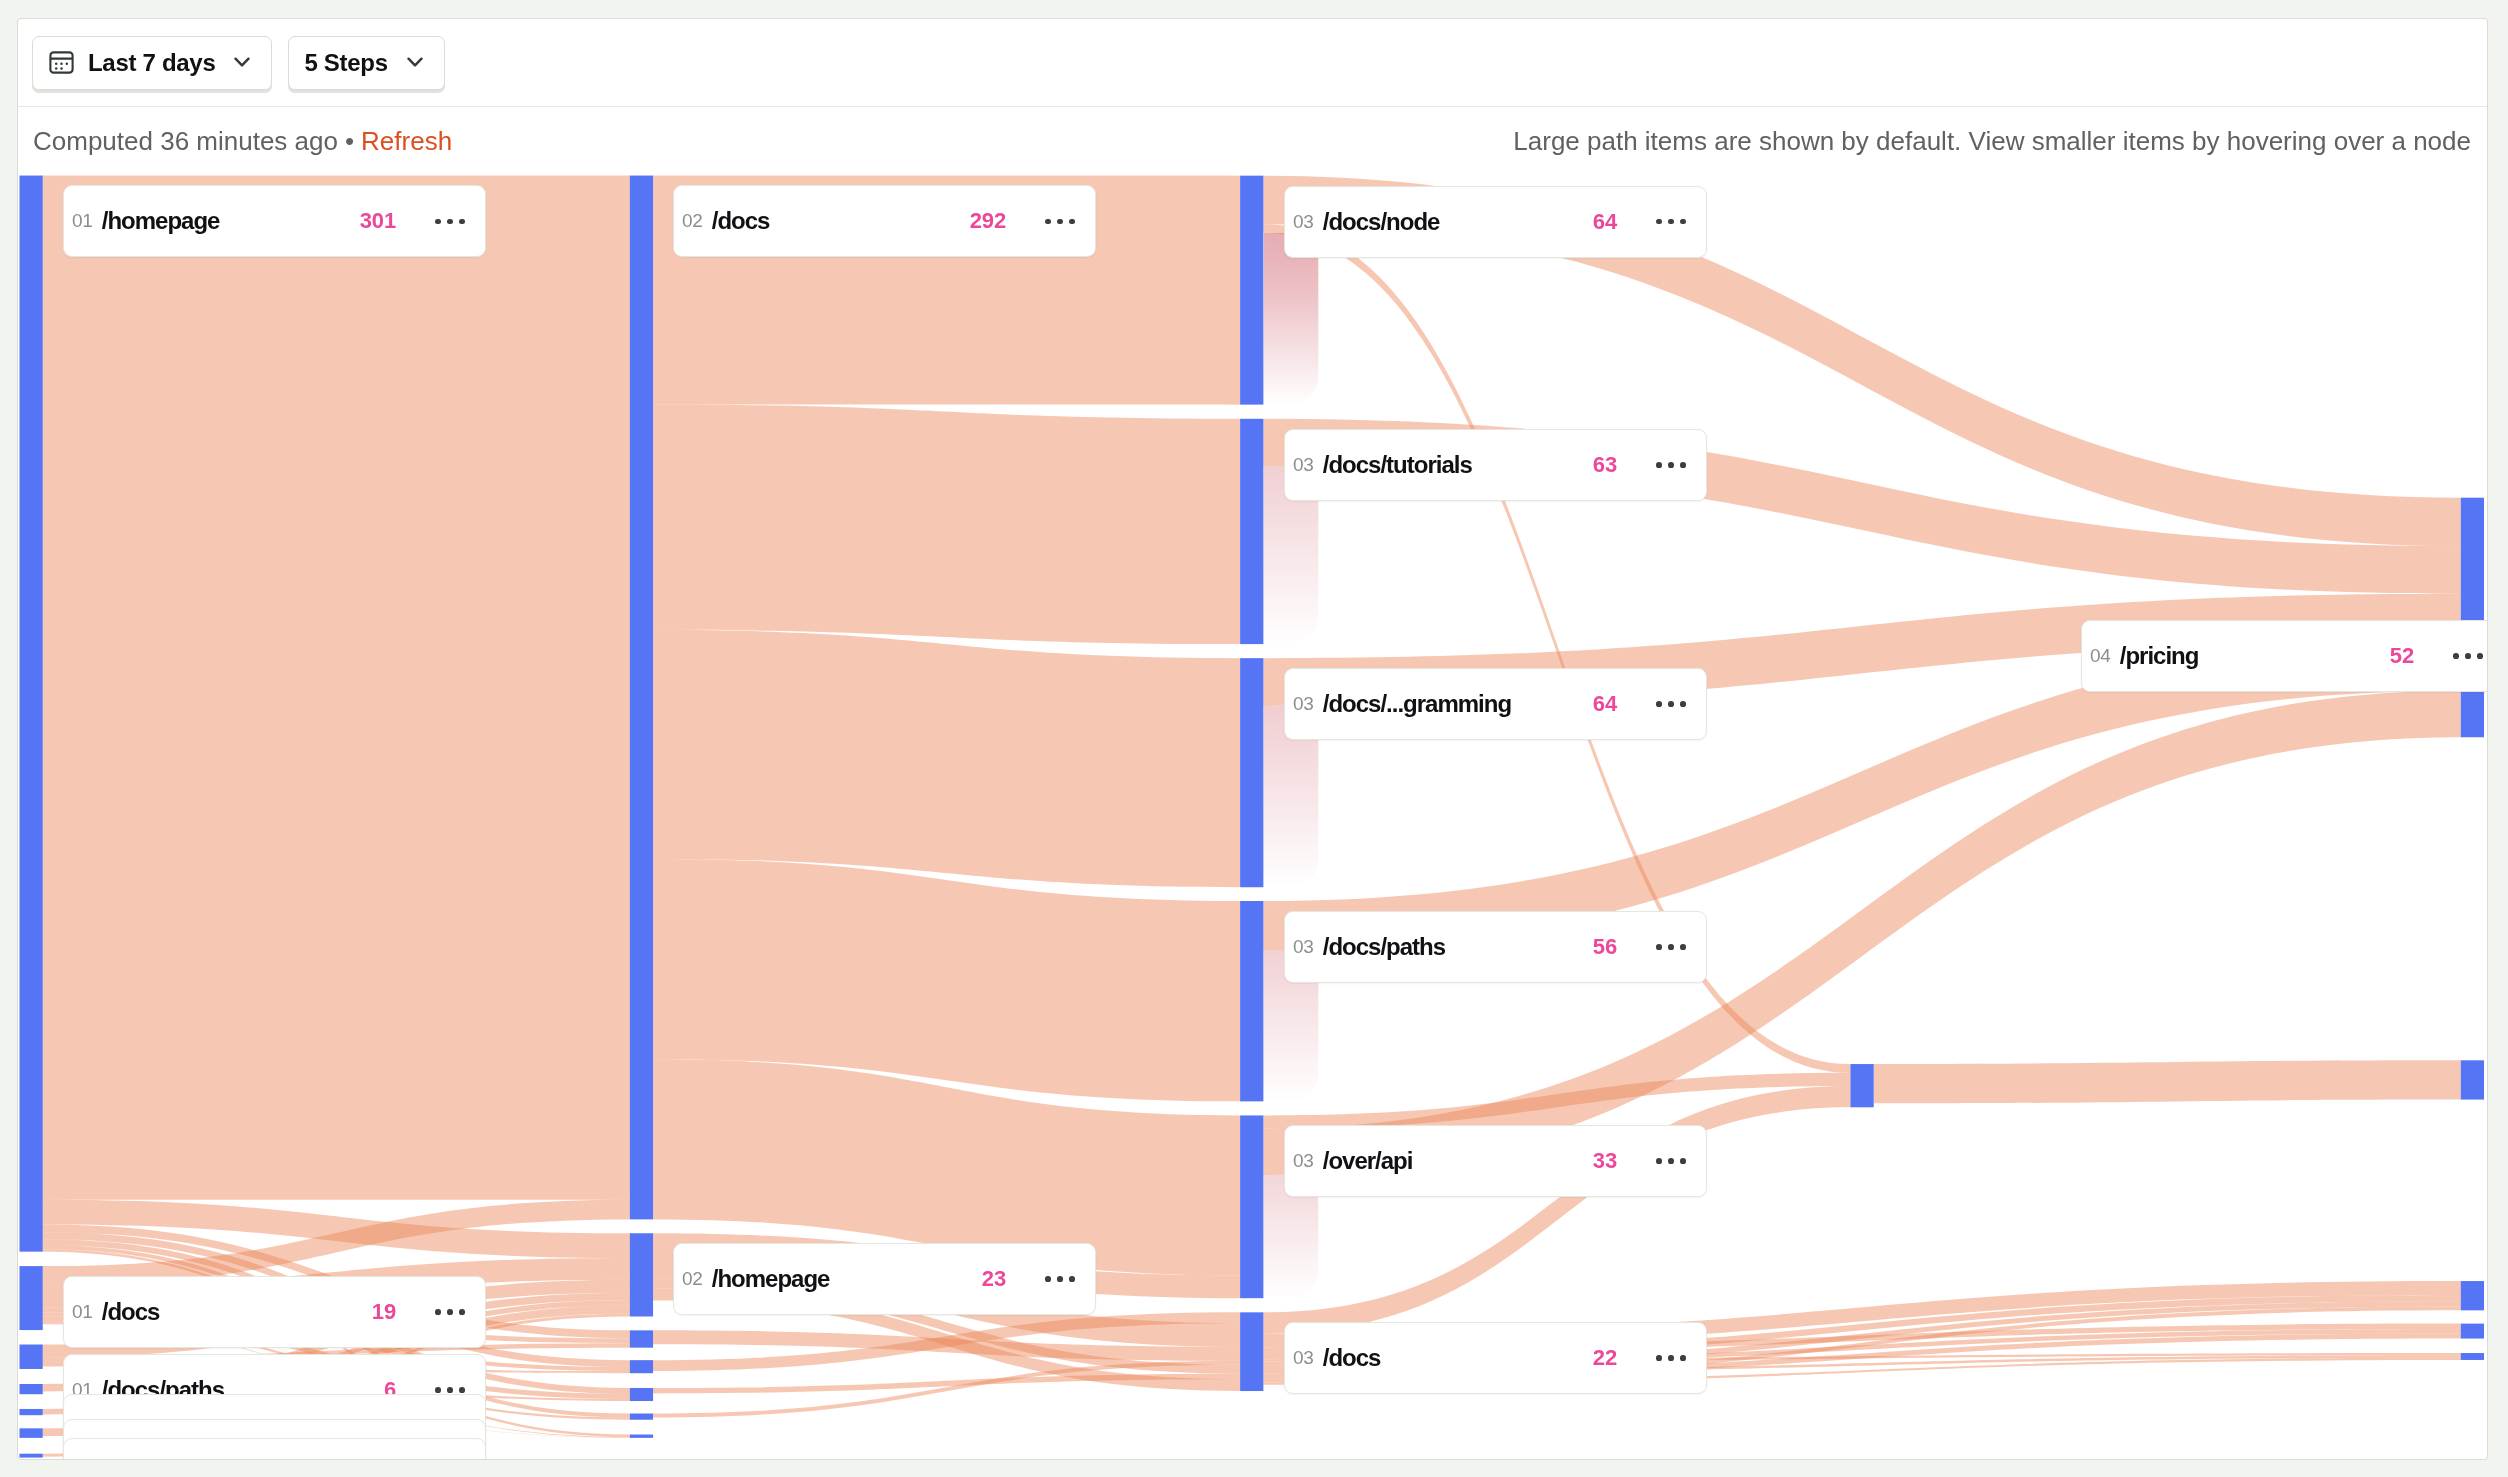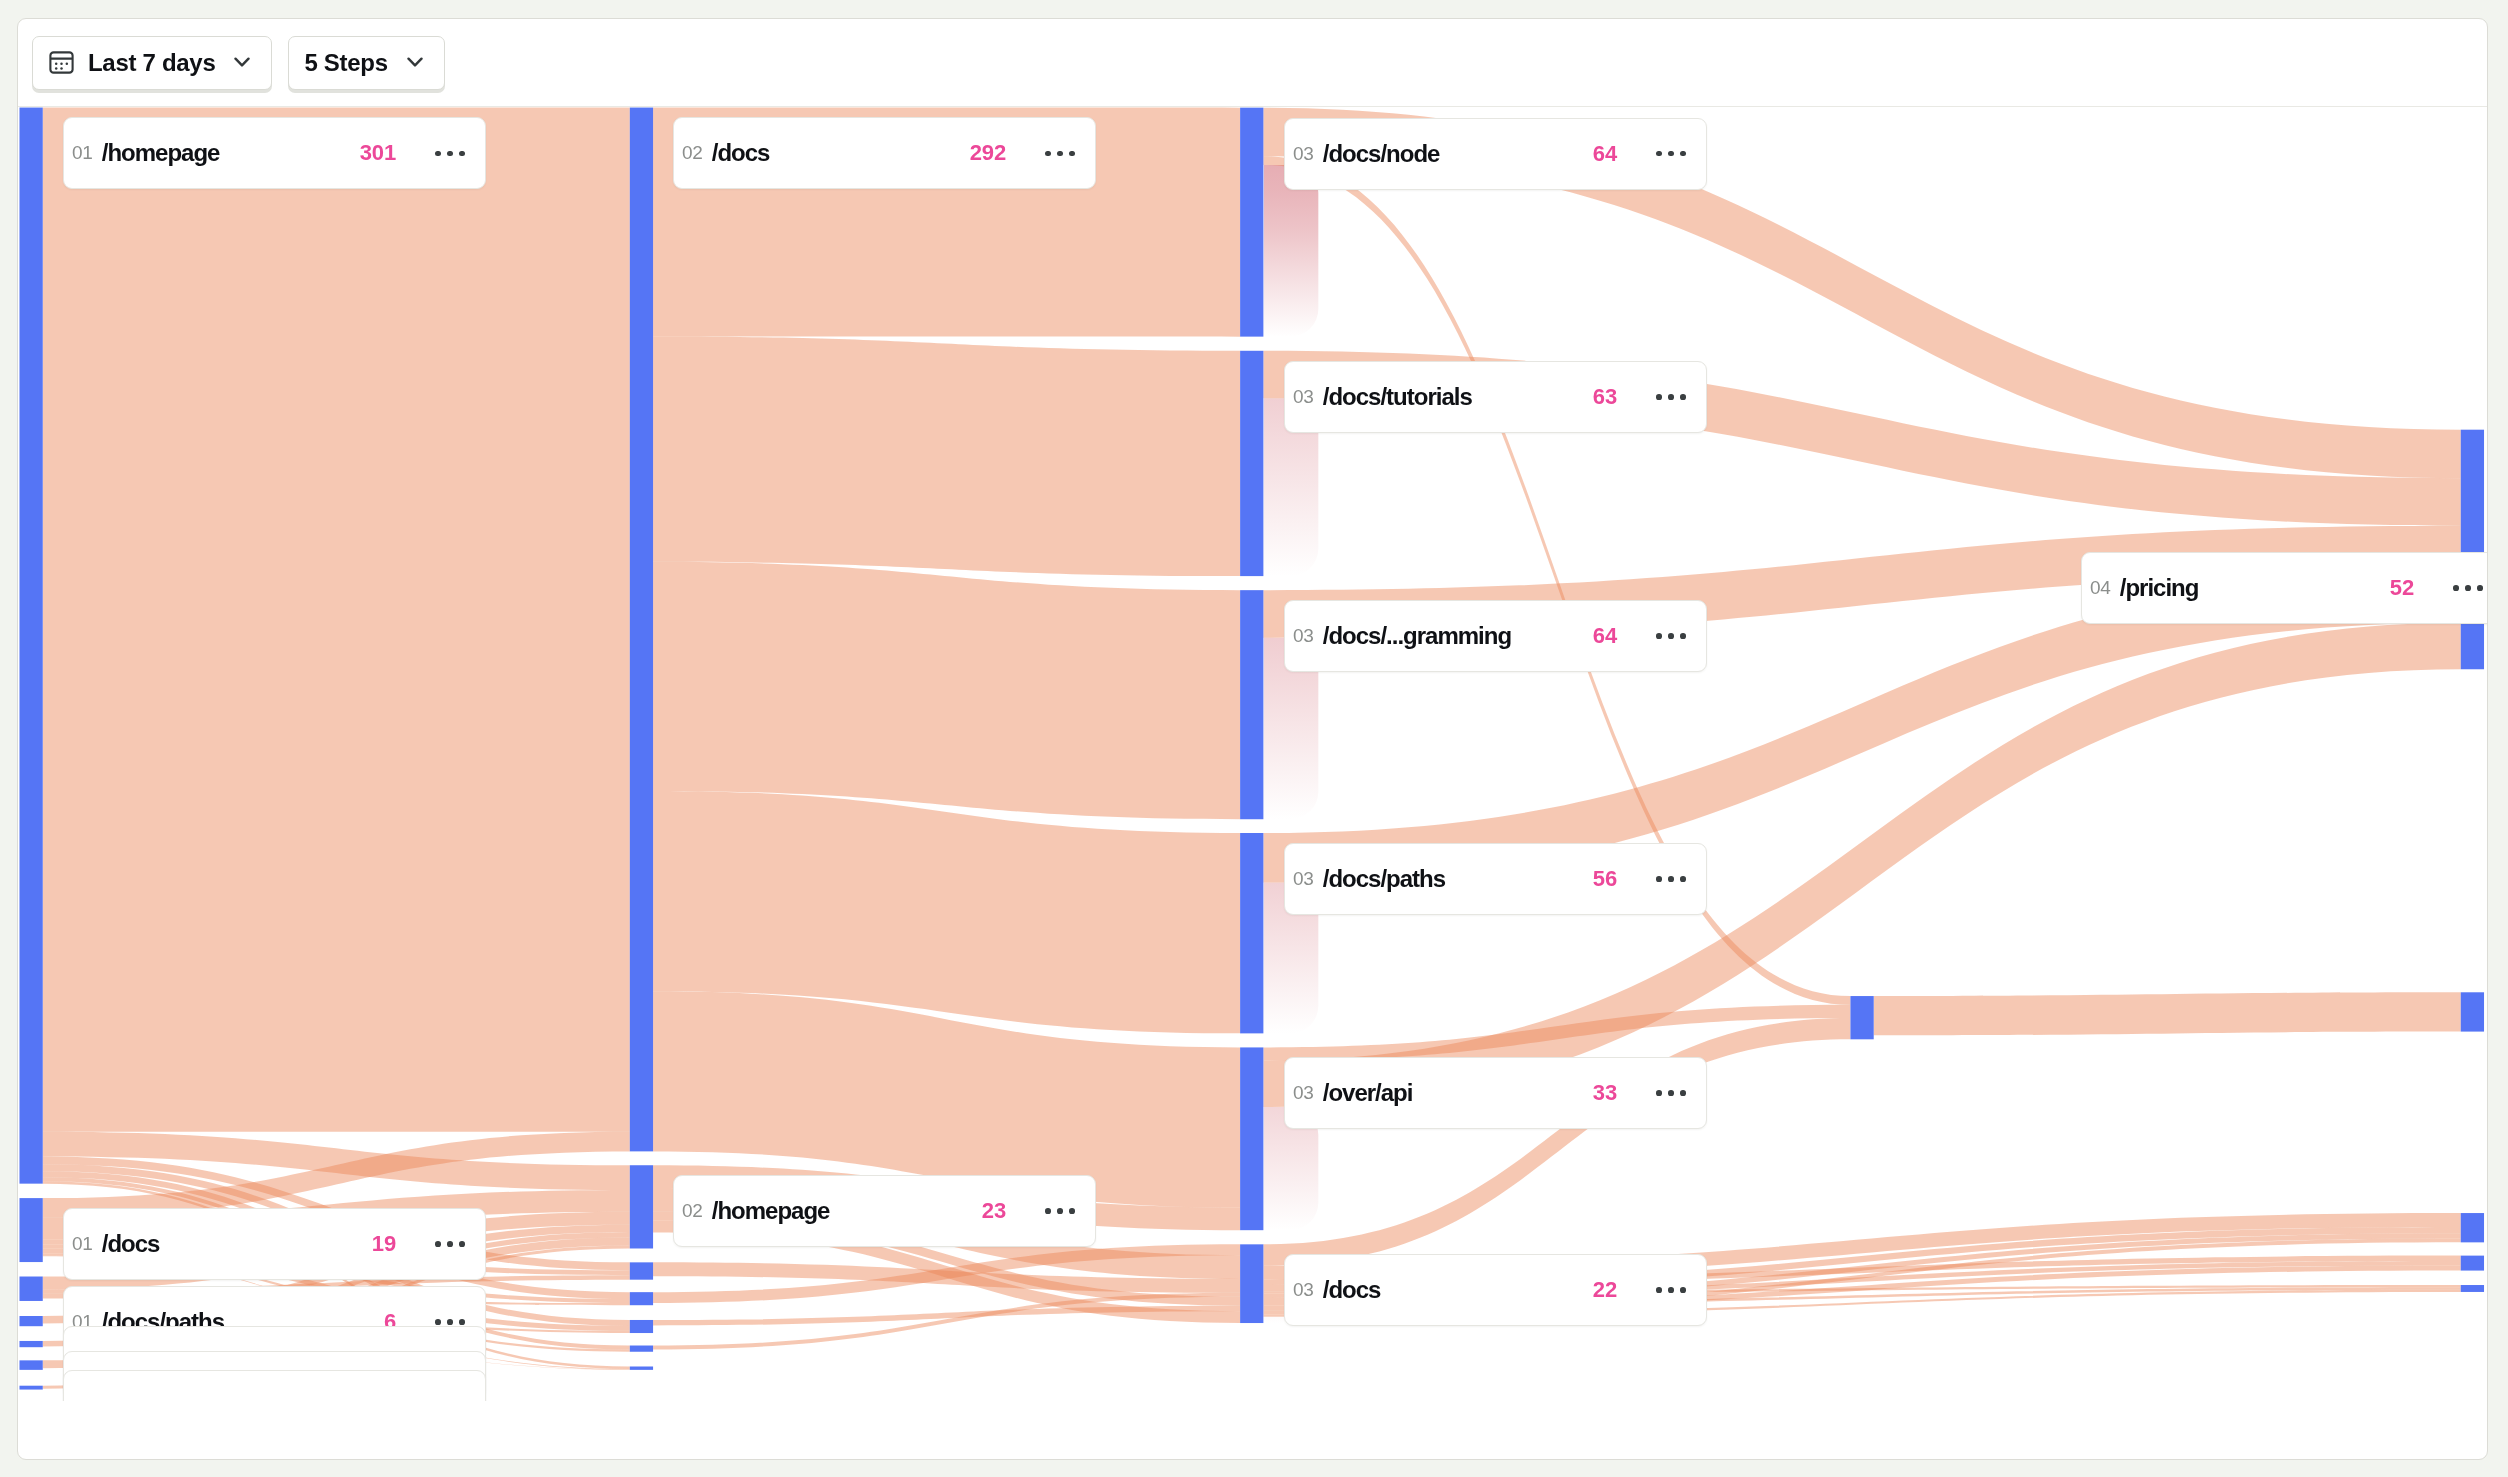--- a/index.html
+++ b/index.html
@@ -10,21 +10,21 @@
     background: #f2f4ef;
     font-family: "Liberation Sans", sans-serif;
     overflow: hidden;
   }
   .card {
     position: absolute;
     left: 17px; top: 18px;
     width: 2471px; height: 1442px;
     background: #fff;
     border: 1px solid #dcdcd6;
-    border-radius: 9px;
+    border-radius: 4px;
     overflow: hidden;
   }
   .toolbar {
     height: 88px;
     border-bottom: 1px solid #e9e9e4;
     display: flex; align-items: center;
     padding-left: 14px;
     gap: 16px;
   }
   .btn {
@@ -99,20 +99,26 @@
       </span>
     </div>
     <div class="btn">
       <span>5 Steps</span>
       <span class="chev">
         <svg width="16" height="11" viewBox="0 0 16 11" fill="none">
           <path d="M1.5 1.7L8 8.4L14.5 1.7" stroke="#33383a" stroke-width="2.4" stroke-linecap="round" stroke-linejoin="round"></path>
         </svg>
       </span>
     </div>
+  </div>
+  <div class="statusbar">
+    <div>
+      <span>Computed 36 minutes ago</span><span class="sep">•</span><span class="refresh">Refresh</span>
+    </div>
+    <div>Large path items are shown by default. View smaller items by hovering over a node</div>
   </div>
   <div class="chartwrap">
     <svg class="sankey" id="sk" width="2469" height="1294" viewBox="0 0 2494 1307">
         <defs>
           <linearGradient id="dg" x1="0" y1="0" x2="0" y2="1">
             <stop offset="0%" stop-color="#e29fa6" stop-opacity="1"></stop>
             <stop offset="100%" stop-color="#e29fa6" stop-opacity="0"></stop>
           </linearGradient>
           <linearGradient id="dg2" x1="0" y1="0" x2="0" y2="1">
             <stop offset="0%" stop-color="#e29fa6" stop-opacity="1"></stop>

